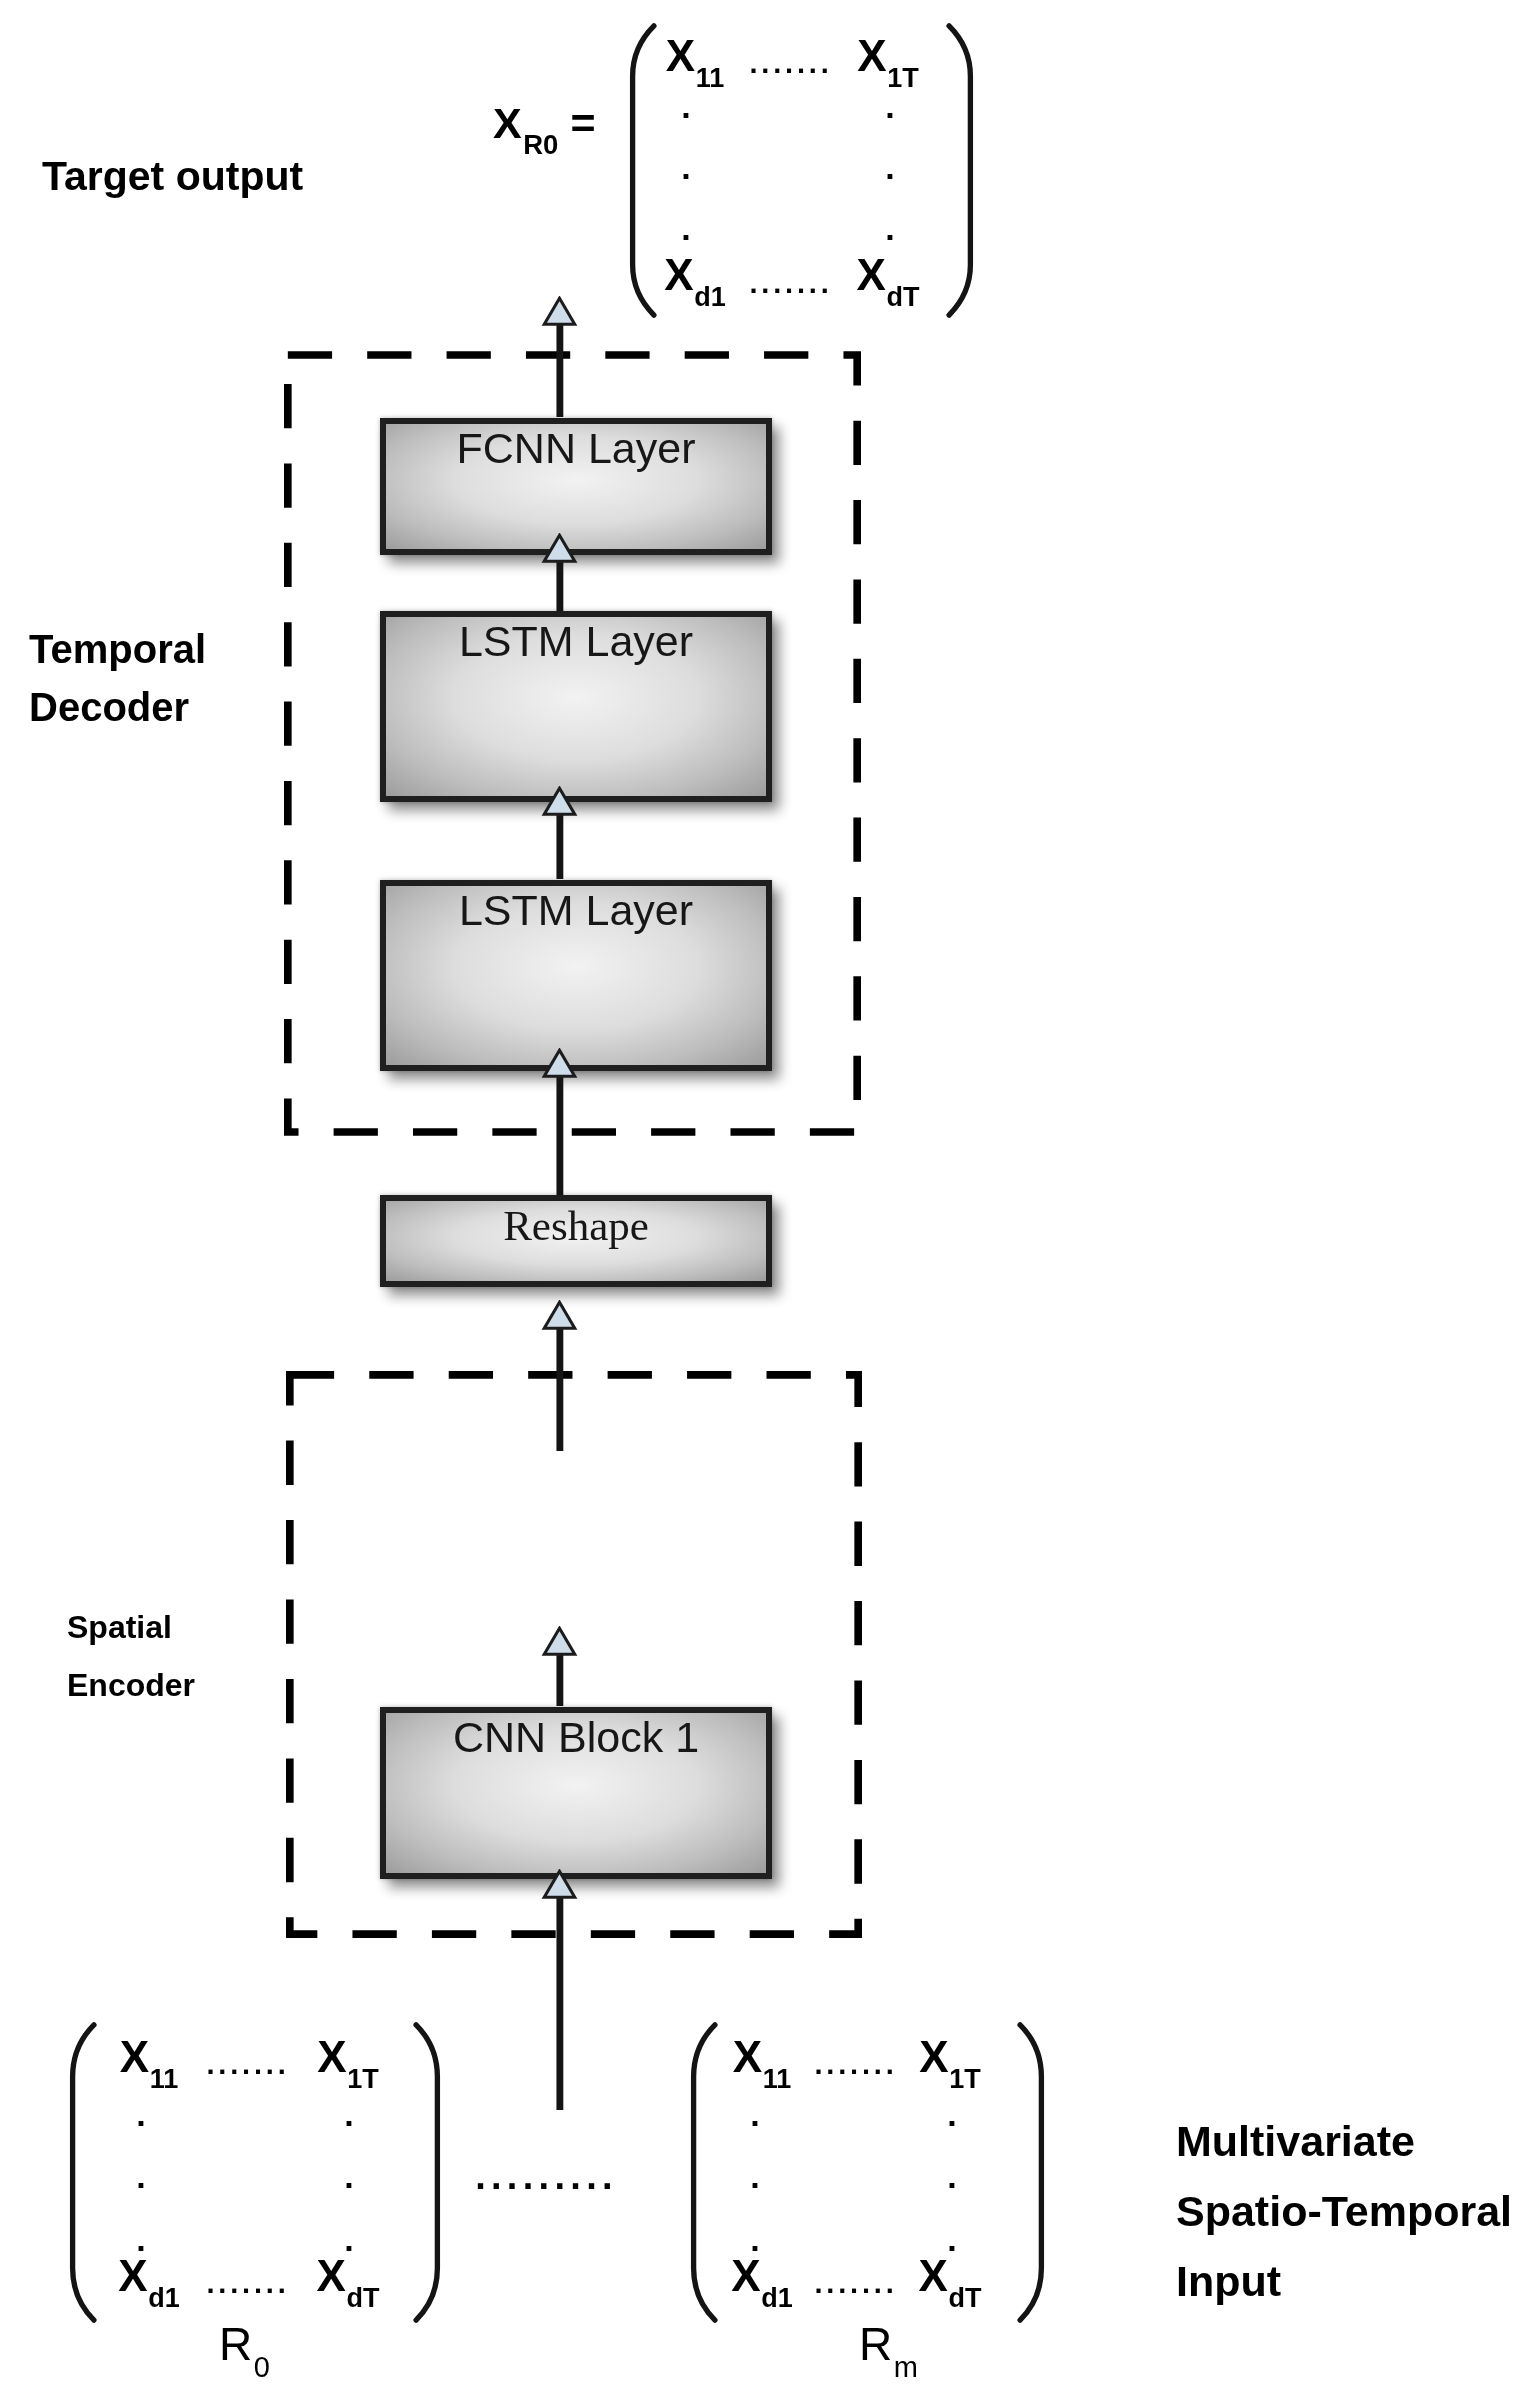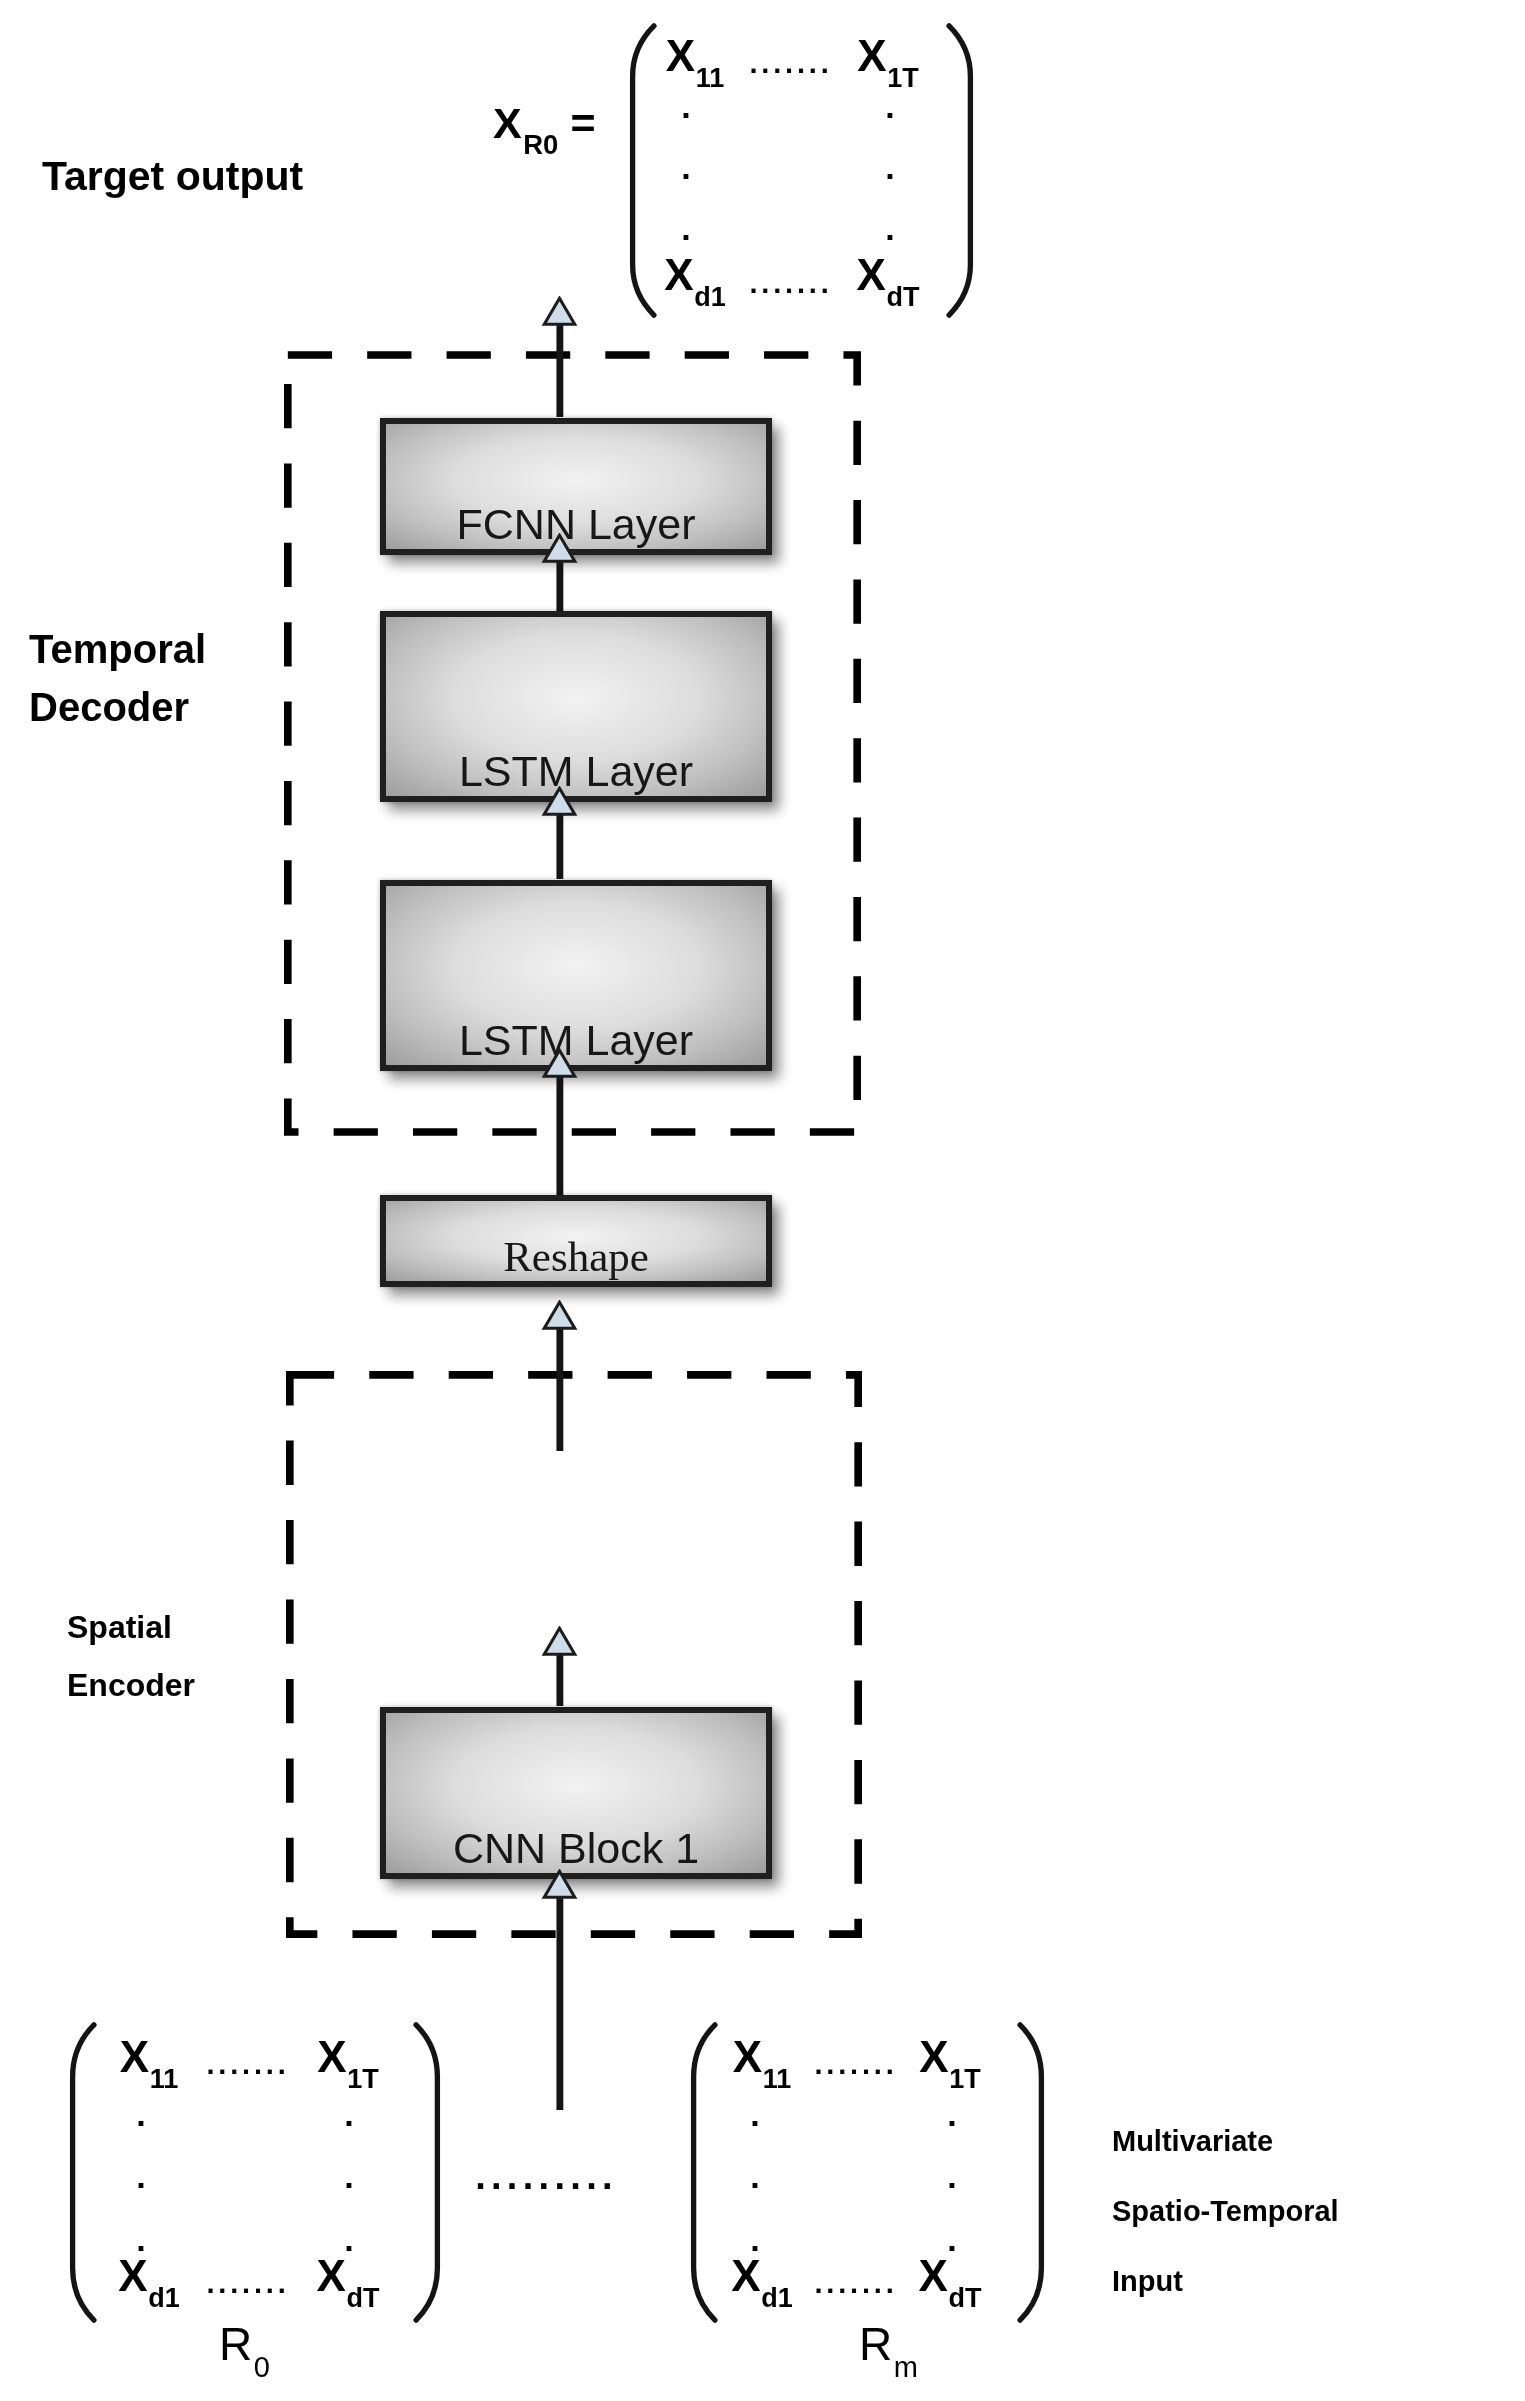--- a/index.html
+++ b/index.html
@@ -6,36 +6,36 @@
   .canvas{
     position:relative;width:1526px;height:2401px;background:#ffffff;overflow:hidden;
     font-family:"Liberation Sans", sans-serif;color:#000;
   }
   
   .block{
     position:absolute;left:380px;width:392px;box-sizing:border-box;
     border:6.9px solid #1f1f1f;
     background:radial-gradient(ellipse at 50% 45%, #f2f2f2 0%, #dddddd 45%, #bdbdbd 75%, #9d9d9d 100%);
     box-shadow:7.6px 9.2px 12.2px rgba(0,0,0,0.45), 0 0 4.6px rgba(0,0,0,0.25);
-    display:flex;align-items:flex-end;justify-content:center;
+    display:flex;align-items:flex-start;justify-content:center;
     font-size:43px;color:#171717;white-space:nowrap;
   }
   
   .dashrect{position:absolute;}
   .dashrect rect{fill:none;stroke:#000;stroke-width:10;}
   
   .arrow{position:absolute;overflow:hidden;}
   .arrow .shaft{fill:#141414;}
   .arrow .head{fill:#cfdcea;stroke:#1c1c1c;stroke-width:4;}
   
   .big-label{position:absolute;font-weight:bold;color:#000;white-space:nowrap;}
   .lbl-target{left:42px;top:153px;font-size:41px;}
   .lbl-temporal{left:29px;top:620px;font-size:40px;line-height:58px;}
   .lbl-spatial{left:67px;top:1598px;font-size:32px;line-height:58px;}
-  .lbl-input{left:1112px;top:2106px;font-size:29px;line-height:70px;}
+  .lbl-input{left:1176px;top:2106px;font-size:43px;line-height:70px;}
   
   .equation{position:absolute;left:493px;top:99px;font-weight:bold;font-size:43px;white-space:nowrap;}
   .equation .msub{font-size:27.5px;position:relative;top:16px;margin-left:1.5px;}
   .equation .eq-sign{margin-left:12.2px;}
   
   .matrix{position:absolute;}
   .paren{position:absolute;top:0;}
   .paren path{fill:none;stroke:#141414;stroke-width:7;stroke-linecap:round;}
   .mcell{position:absolute;transform:translateX(-50%);white-space:nowrap;
          font-weight:bold;font-size:44px;color:#000000;}

